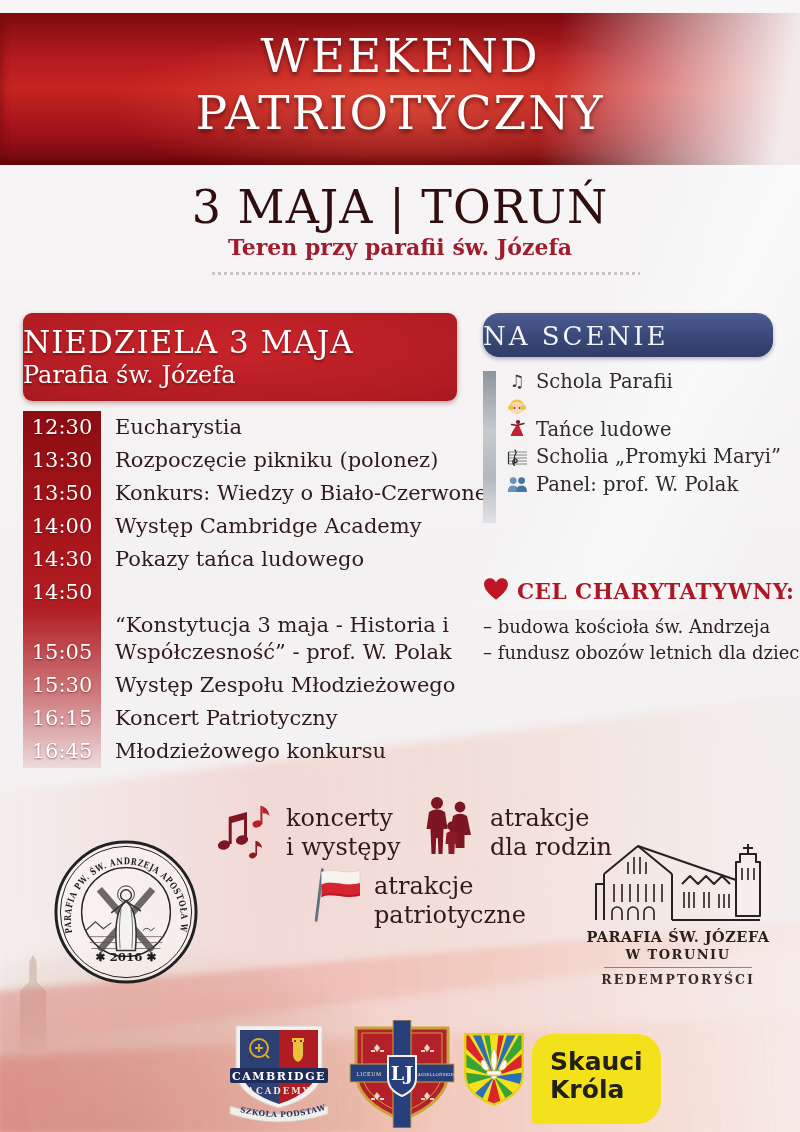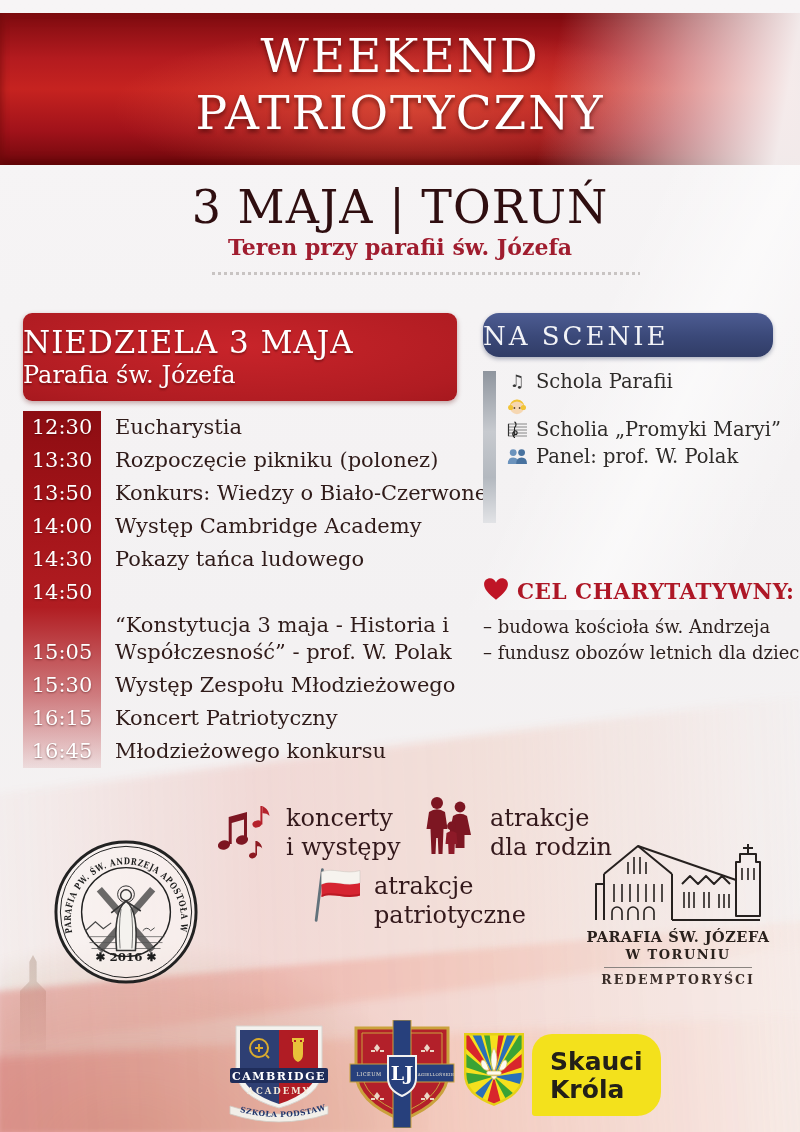--- a/index.html
+++ b/index.html
@@ -94,21 +94,21 @@
   .church{left:582px; top:840px; width:192px; text-align:center; color:#2a211d;}
   .church-l1{font-size:14.5px; font-weight:bold; letter-spacing:.5px; margin-top:2px;}
   .church-l2{font-size:13px; font-weight:bold; letter-spacing:1.5px; margin-top:2px;}
   .church-rule{width:148px; height:1px; background:#8a8480; margin:5px auto 4px;}
   .church-l3{font-size:12.5px; font-weight:bold; letter-spacing:2px; color:#3a2d28;}
   
   .cambridge{left:224px; top:1022px;}
   .lj{left:346px; top:1020px;}
   .skauci{left:462px; top:1030px; display:flex; align-items:flex-start;}
   .skauci-bubble{margin-left:6px; margin-top:4px; background:#f3e11c; color:#232018;
-    border-radius:20px 24px 24px 3px; padding:14px 18px 12px;
+    border-radius:20px 24px 24px 3px; padding:14px 18px 20px;
     font-family:"DejaVu Sans","Liberation Sans",sans-serif; font-weight:bold; font-size:25px; line-height:28px;}
 </style>
 </head>
 <body>
 
 <div class="poster">
 
   <div class="bg bg-sheen"></div>
   <div class="bg bg-hill"></div>
   <div class="bg bg-tower"></div>
@@ -188,20 +188,30 @@
         <span class="sicon">
           <svg width="20" height="20" viewBox="0 0 20 20">
             <circle cx="10" cy="11" r="7.2" fill="#f6d7b2"></circle>
             <path d="M2.5 11 A7.5 7.5 0 0 1 17.5 11 L16 8 Q10 3 4 8 Z" fill="#f2c437"></path>
             <circle cx="3.6" cy="11.5" r="2.6" fill="#f2c437"></circle>
             <circle cx="16.4" cy="11.5" r="2.6" fill="#f2c437"></circle>
             <circle cx="7.4" cy="12" r=".9" fill="#5a4632"></circle>
             <circle cx="12.6" cy="12" r=".9" fill="#5a4632"></circle>
           </svg>
         </span>
+      </div>
+      <div class="stage-item">
+        <span class="sicon">
+          <svg width="20" height="20" viewBox="0 0 20 20">
+            <circle cx="11" cy="3" r="2.1" fill="#7d1420"></circle>
+            <path d="M11 5 C8 8 6 11 3.5 17 L16.5 17 C14 11 13 8 11 5 Z" fill="#c12230"></path>
+            <path d="M11 6 L17 4.5 M10.5 6.5 L4.5 5.5" stroke="#7d1420" stroke-width="1.4" stroke-linecap="round"></path>
+          </svg>
+        </span>
+        <span>Tańce ludowe</span>
       </div>
       <div class="stage-item">
         <span class="sicon">
           <svg width="22" height="18" viewBox="0 0 22 18">
             <g stroke="#6b6b6b" stroke-width=".8">
               <line x1="2" y1="4" x2="21" y2="4"></line>
                 <line x1="2" y1="7" x2="21" y2="7"></line>
               <line x1="2" y1="10" x2="21" y2="10"></line>
                 <line x1="2" y1="13" x2="21" y2="13"></line>
               <line x1="2" y1="16" x2="21" y2="16"></line>

